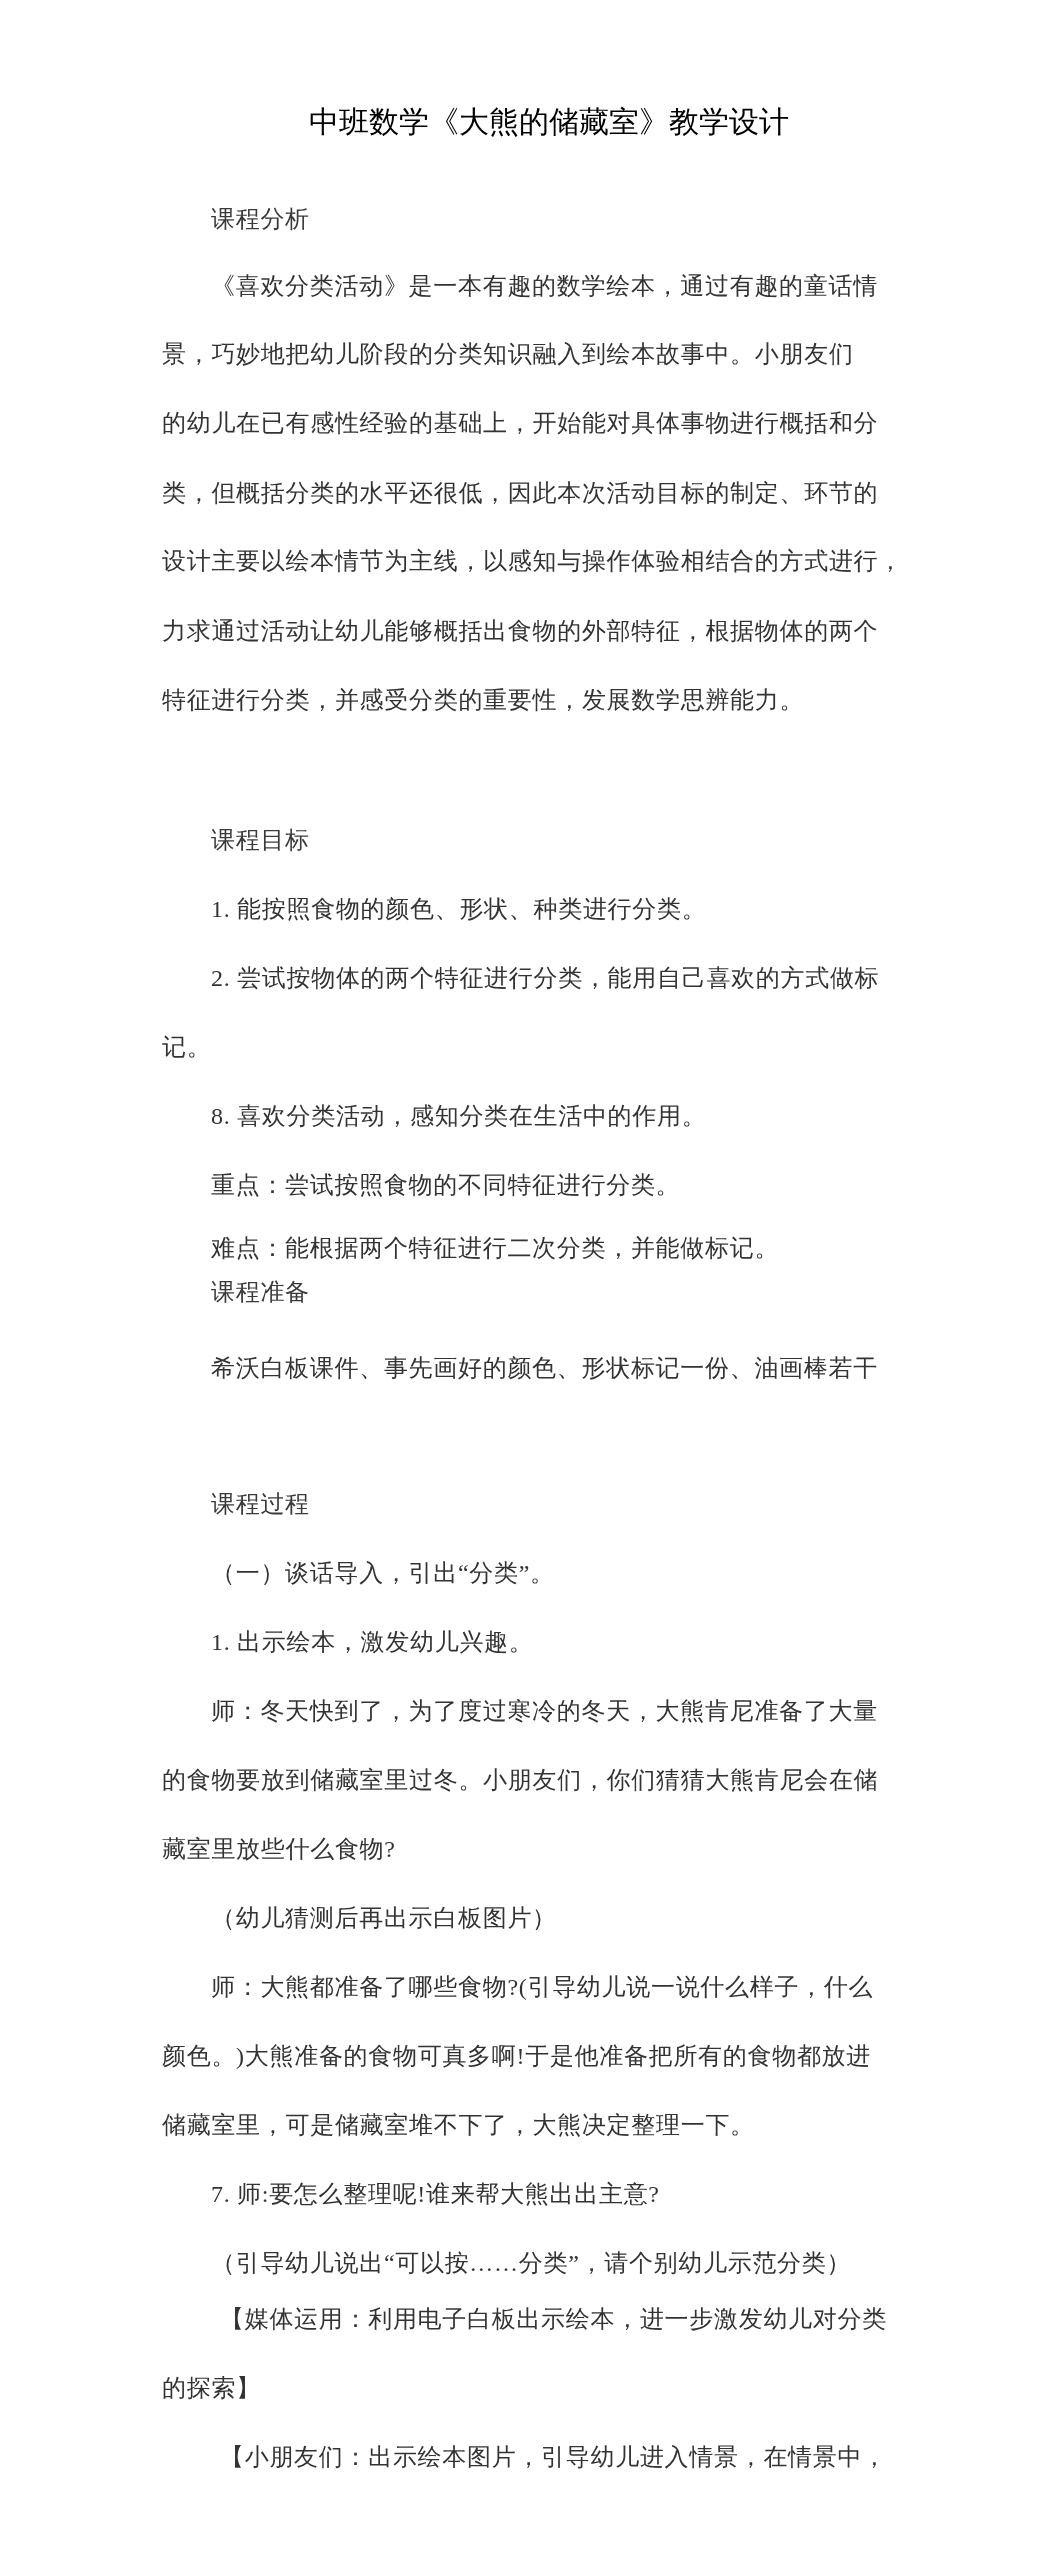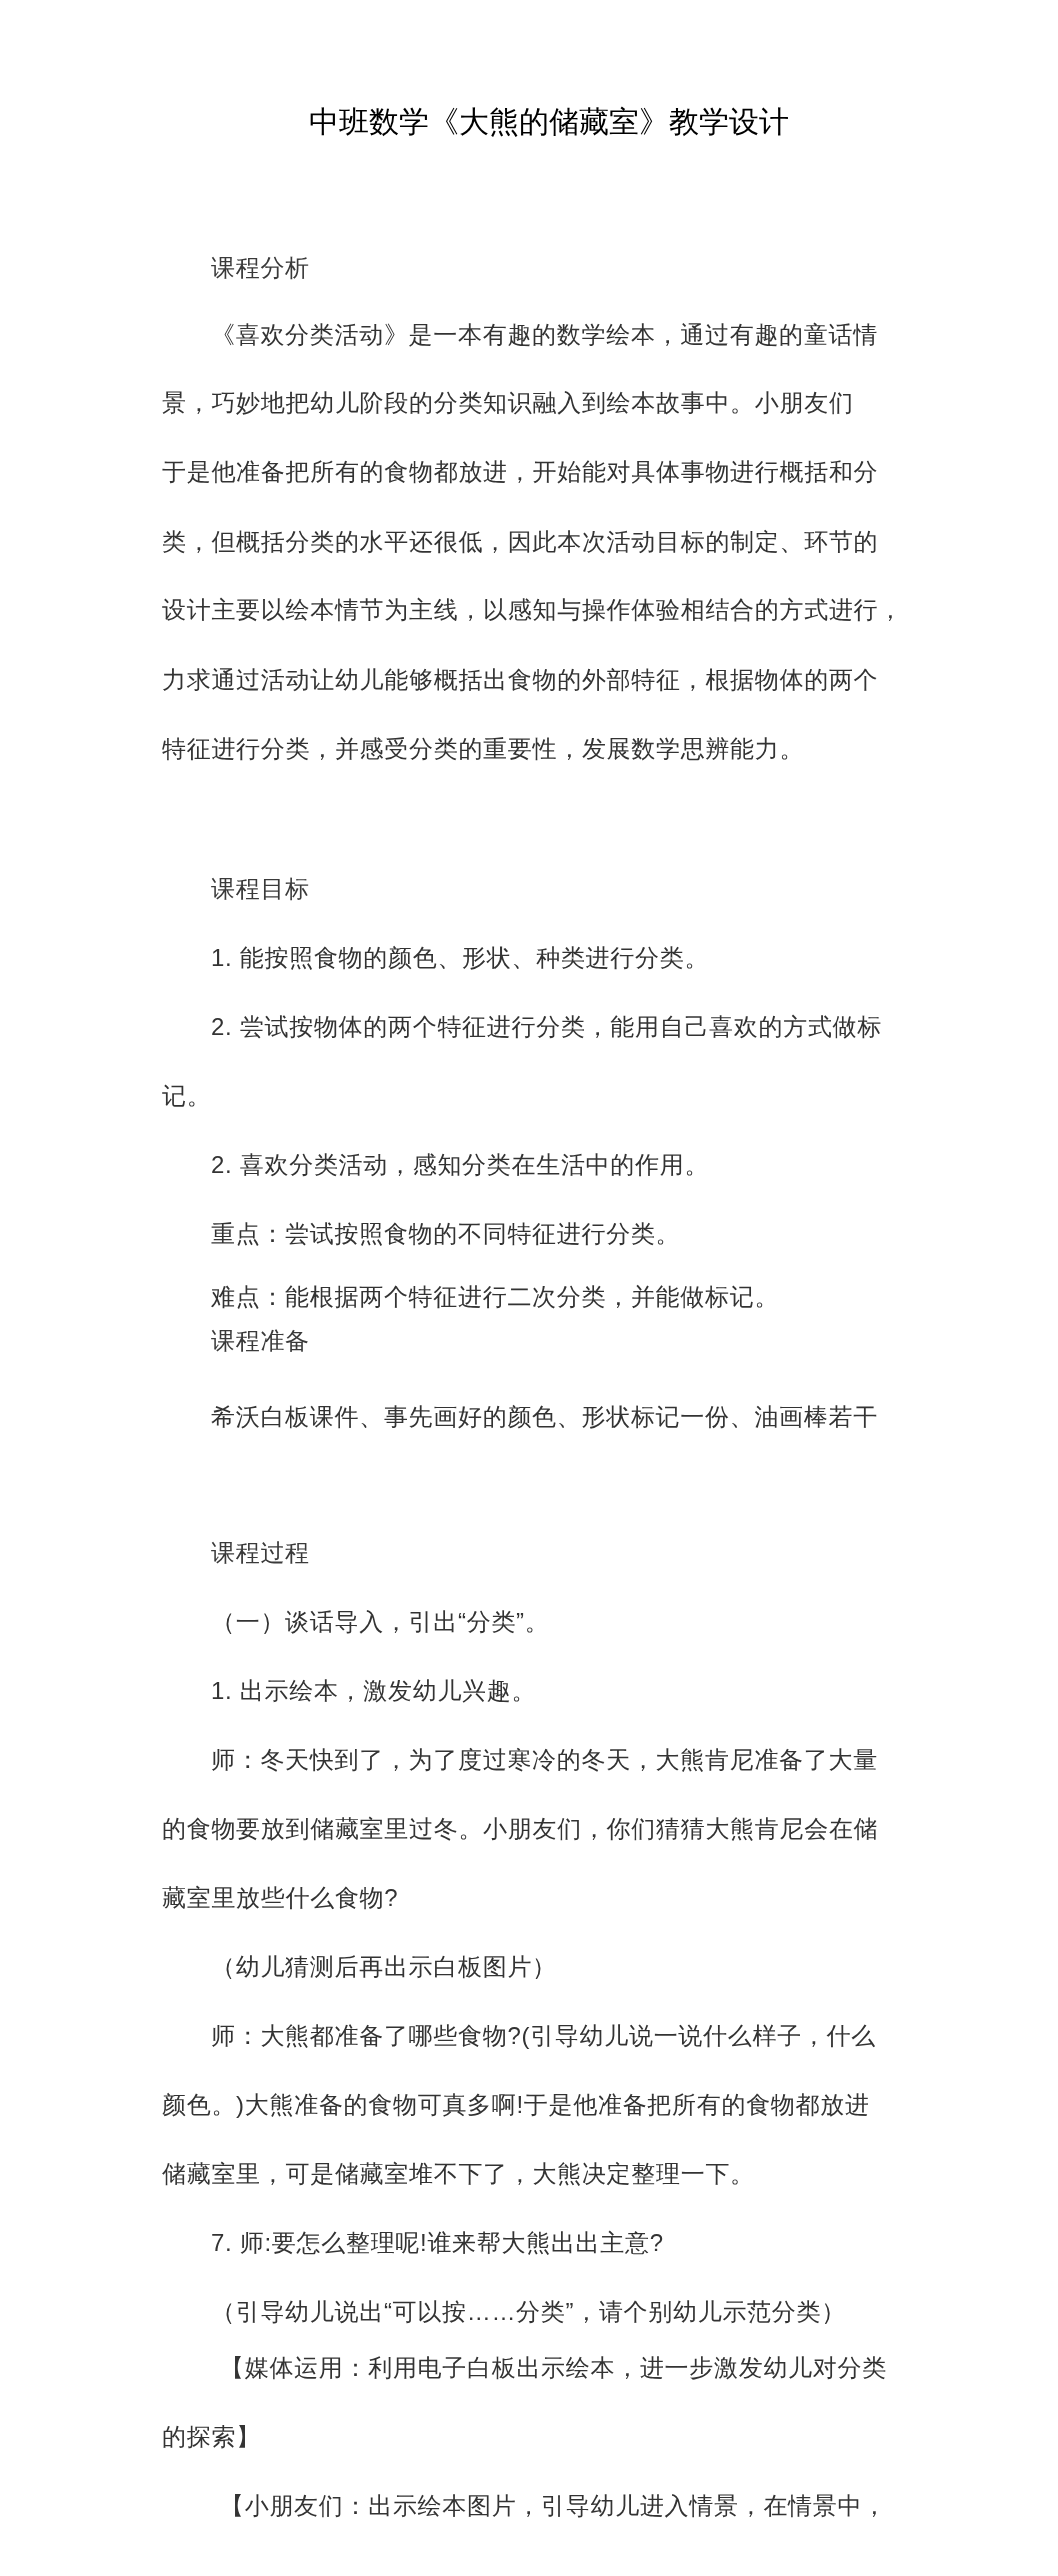--- a/index.html
+++ b/index.html
@@ -28,53 +28,52 @@
     font-size: 30px;
     line-height: 36px;
     color: #000000;
     white-space: nowrap;
     letter-spacing: 0px;
   }
   .line {
     position: absolute;
     left: 162px;
     width: 740px;
-    font-family: Liberation Sans, sans-serif;
+    font-family: Liberation Serif, serif;
     font-size: 24px;
     line-height: 29px;
     color: #333333;
     white-space: nowrap;
     letter-spacing: 0.7px;
-    margin-top: 48px;
   }
   .indent { left: 211px; width: 691px; }
   .indent-s { left: 220px; width: 682px; }
   .heading { color: #3a3a3a; }
 </style>
 </head>
 <body>
 
 <div class="page">
 
   <div class="title">中班数学《大熊的储藏室》教学设计</div>
 
   <div class="line indent heading" style="top:205px">课程分析</div>
   <div class="line indent" style="top:272px">《喜欢分类活动》是一本有趣的数学绘本，通过有趣的童话情</div>
   <div class="line" style="top:340px">景，巧妙地把幼儿阶段的分类知识融入到绘本故事中。小朋友们</div>
-  <div class="line" style="top:409px">于是他准备把所有的食物都放进，开始能对具体事物进行概括和分</div>
+  <div class="line" style="top:409px">的幼儿在已有感性经验的基础上，开始能对具体事物进行概括和分</div>
   <div class="line" style="top:479px">类，但概括分类的水平还很低，因此本次活动目标的制定、环节的</div>
   <div class="line" style="top:547px">设计主要以绘本情节为主线，以感知与操作体验相结合的方式进行，</div>
   <div class="line" style="top:617px">力求通过活动让幼儿能够概括出食物的外部特征，根据物体的两个</div>
   <div class="line" style="top:686px">特征进行分类，并感受分类的重要性，发展数学思辨能力。</div>
 
   <div class="line indent heading" style="top:826px">课程目标</div>
   <div class="line indent" style="top:895px">1. 能按照食物的颜色、形状、种类进行分类。</div>
   <div class="line indent" style="top:964px">2. 尝试按物体的两个特征进行分类，能用自己喜欢的方式做标</div>
   <div class="line" style="top:1033px">记。</div>
-  <div class="line indent" style="top:1102px">2. 喜欢分类活动，感知分类在生活中的作用。</div>
+  <div class="line indent" style="top:1102px">8. 喜欢分类活动，感知分类在生活中的作用。</div>
   <div class="line indent" style="top:1171px">重点：尝试按照食物的不同特征进行分类。</div>
   <div class="line indent" style="top:1234px">难点：能根据两个特征进行二次分类，并能做标记。</div>
 
   <div class="line indent heading" style="top:1278px">课程准备</div>
   <div class="line indent" style="top:1354px">希沃白板课件、事先画好的颜色、形状标记一份、油画棒若干</div>
 
   <div class="line indent heading" style="top:1490px">课程过程</div>
   <div class="line indent" style="top:1559px">（一）谈话导入，引出“分类”。</div>
   <div class="line indent" style="top:1628px">1. 出示绘本，激发幼儿兴趣。</div>
   <div class="line indent" style="top:1697px">师：冬天快到了，为了度过寒冷的冬天，大熊肯尼准备了大量</div>

